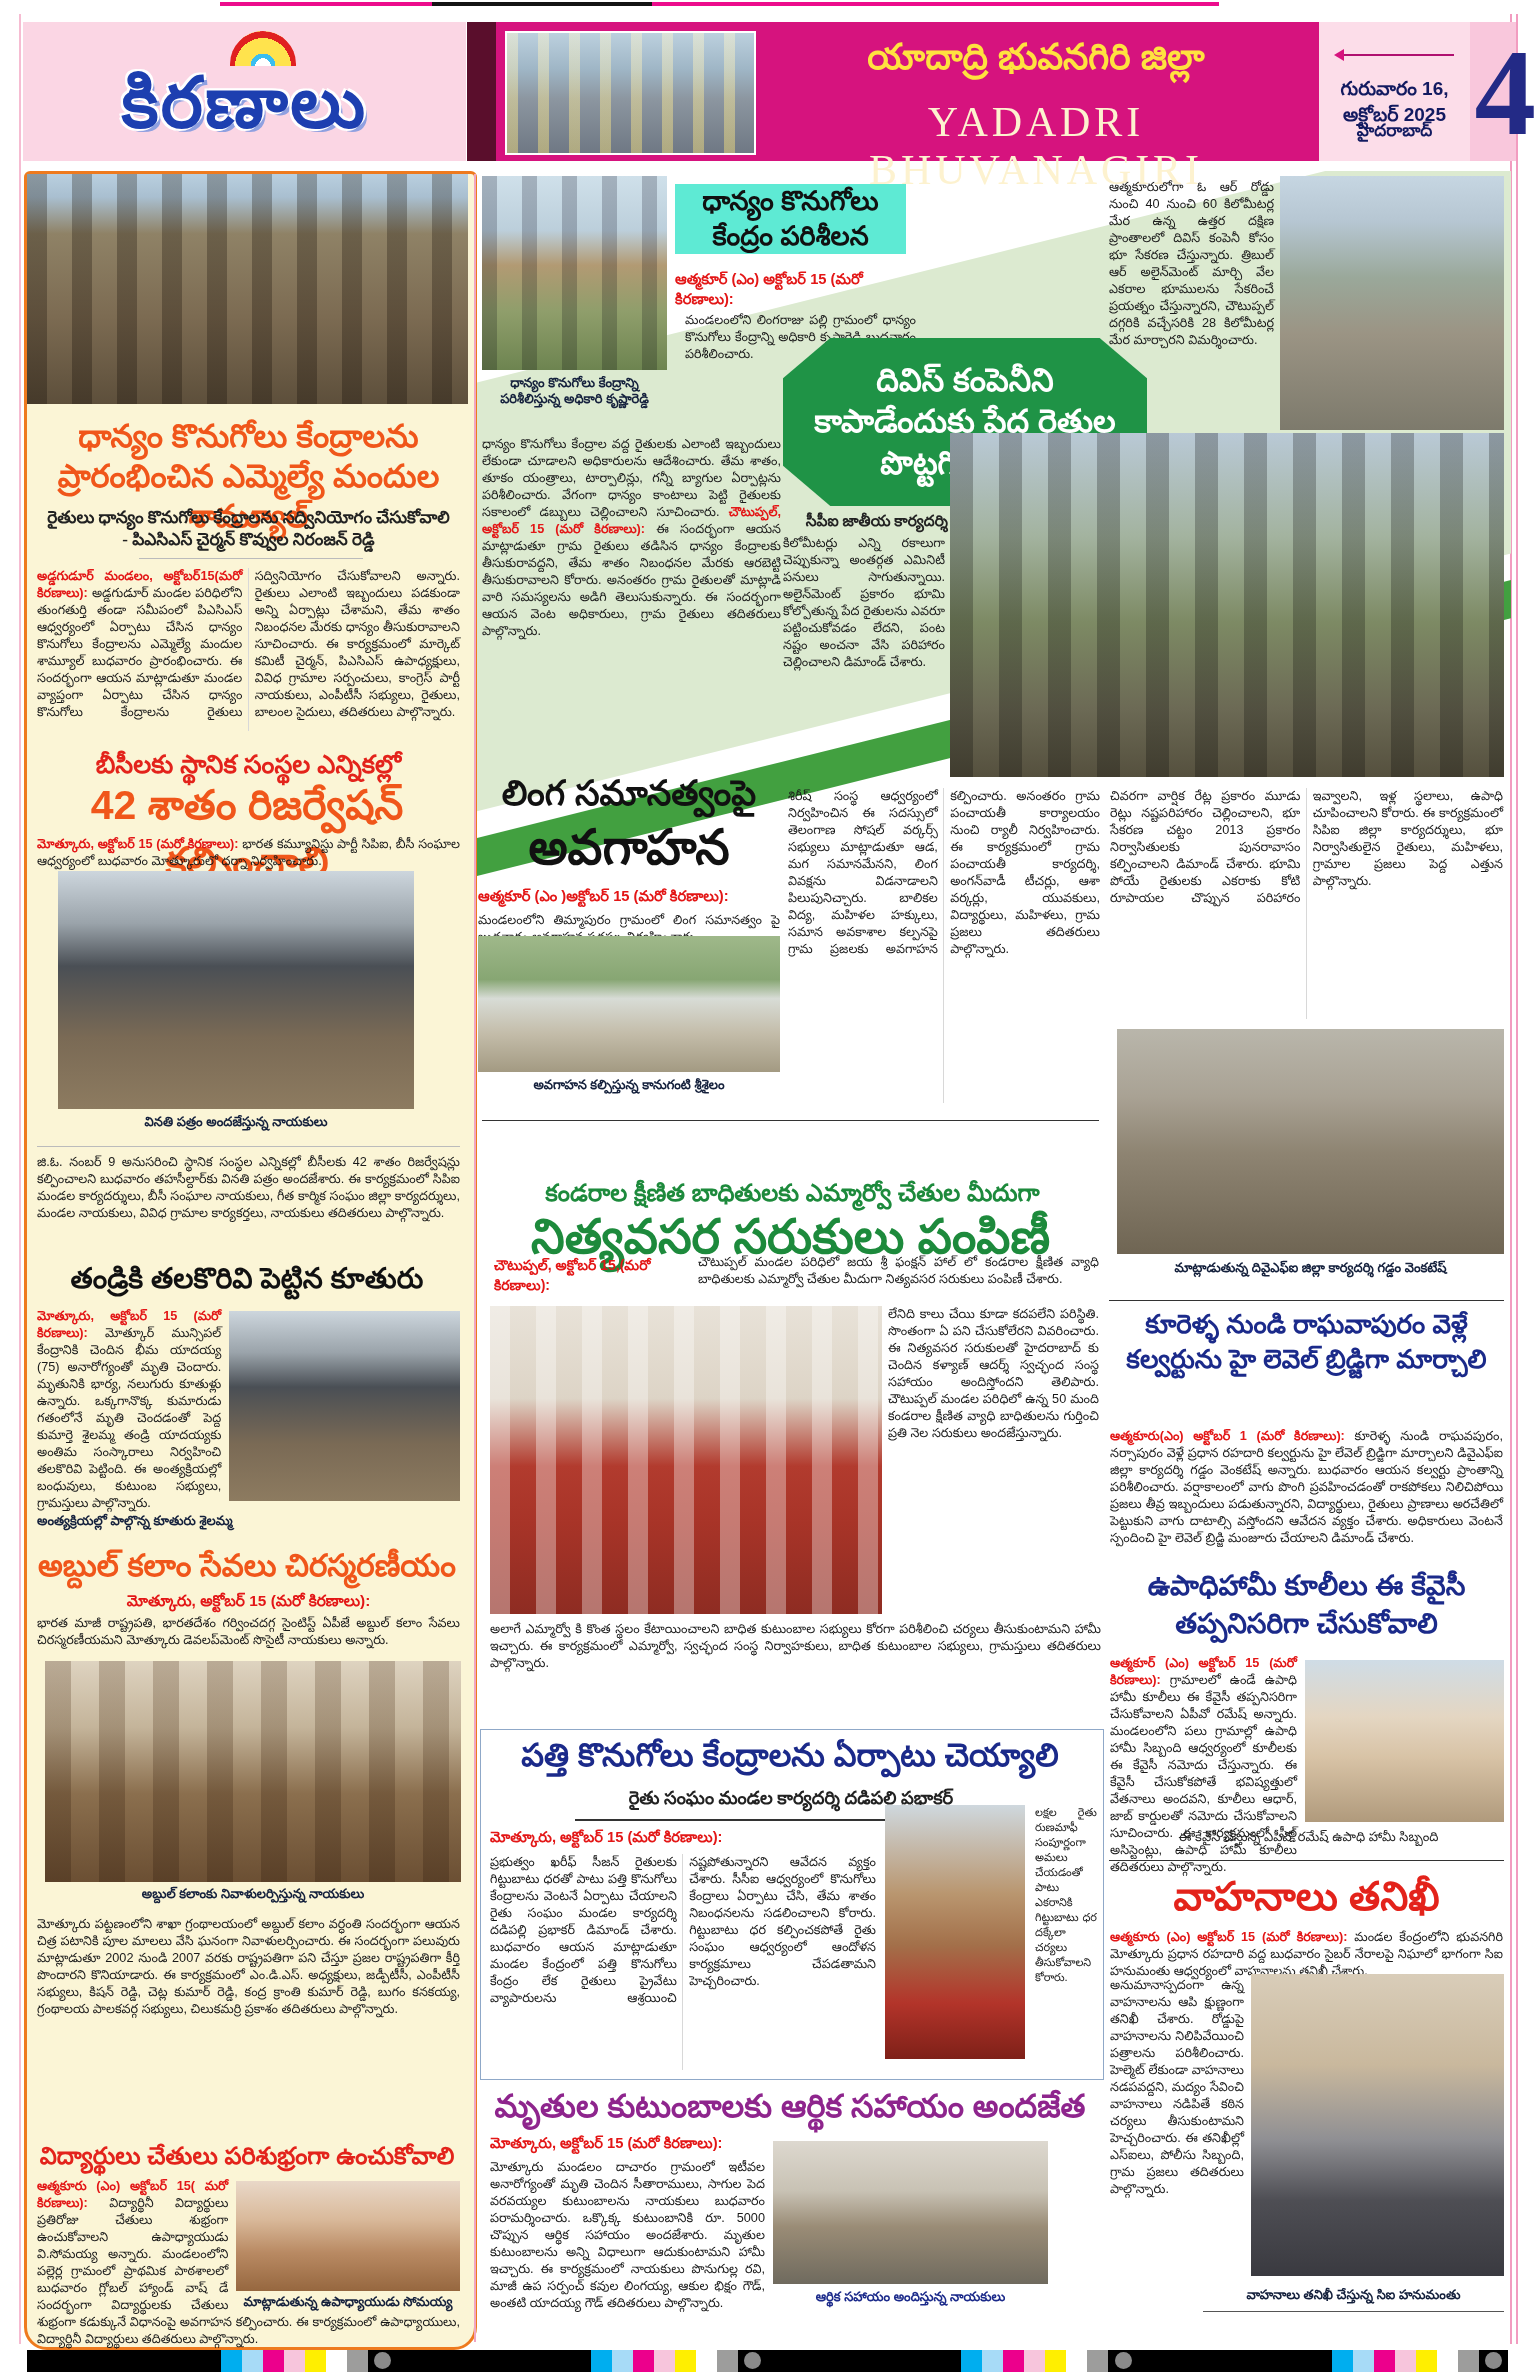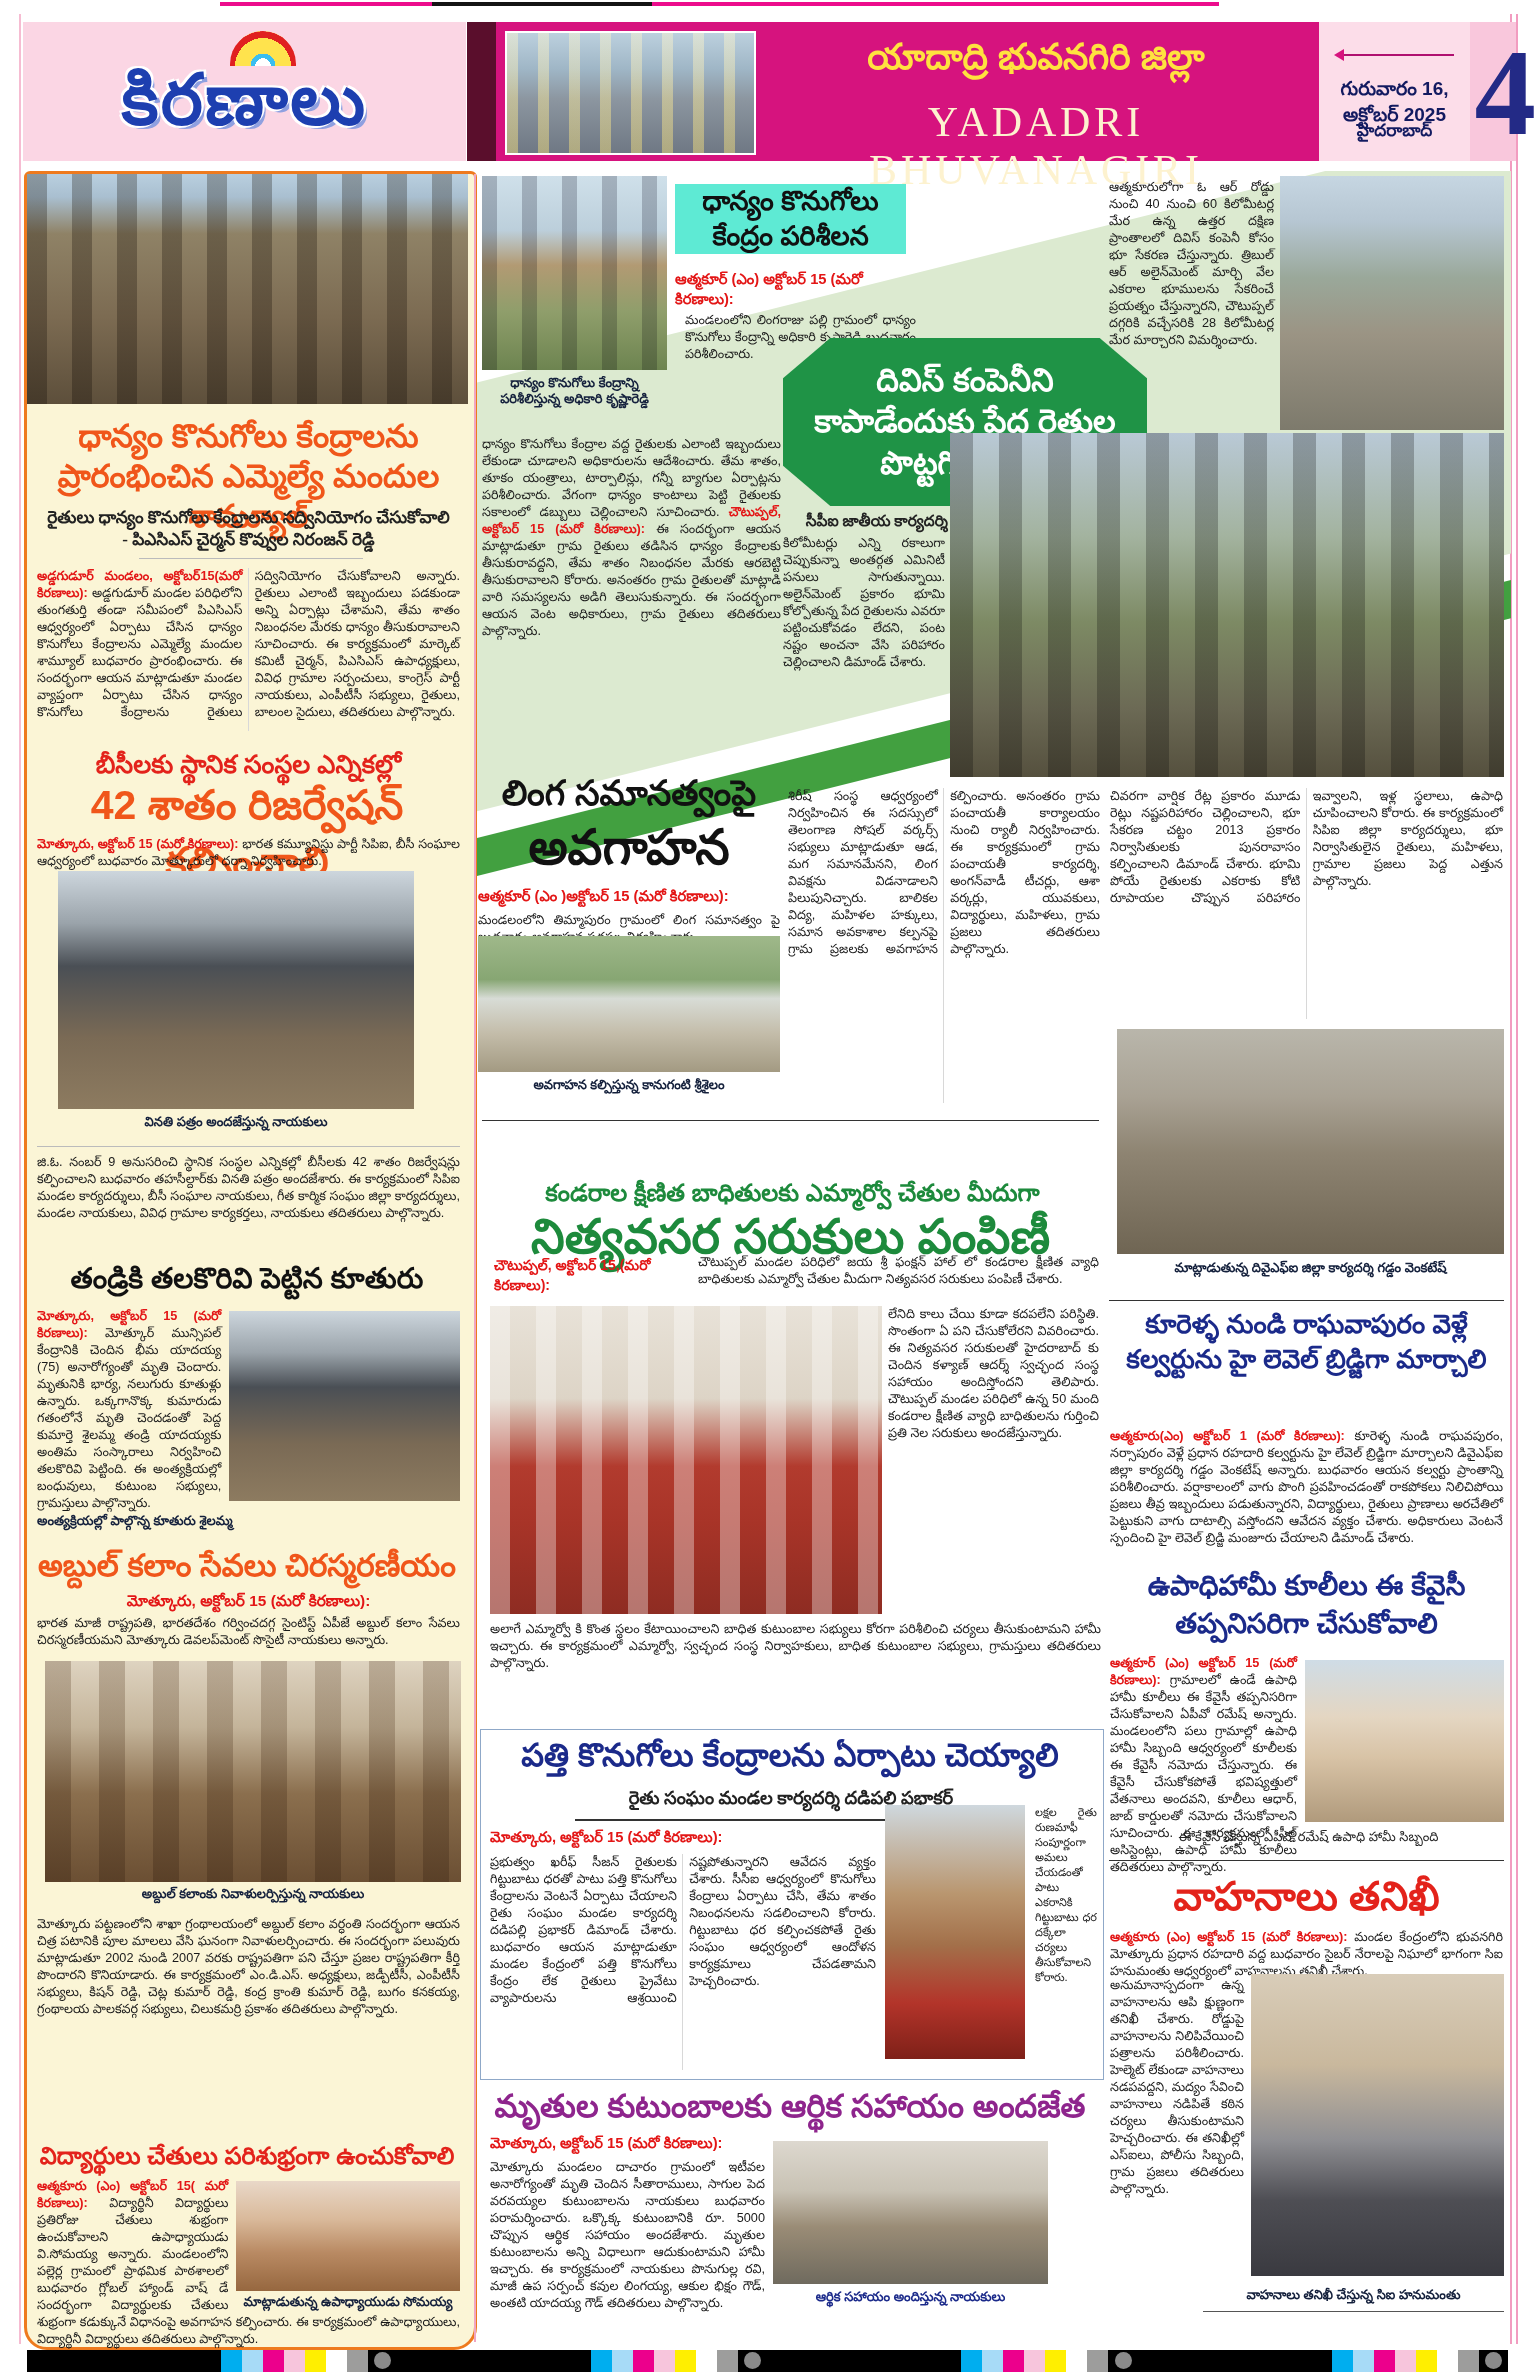--- a/index.html
+++ b/index.html
@@ -5,21 +5,21 @@
   html,body{margin:0;padding:0;background:#ffffff;}
   .page{position:relative;width:1535px;height:2377px;background:#ffffff;overflow:hidden;
         font-family:"Liberation Sans",sans-serif;color:#161616;}
   .abs{position:absolute;}
   .z1{z-index:2;}
   
   .hdr-pink{background:#fbd6e4;}
   .hdr-magenta{background:#d6137e;}
   .hdr-lightpink{background:#fcdde9;}
   .masthead{font-size:71px;font-weight:bold;color:#1d3fb0;letter-spacing:2.3px;
-            text-shadow:-2.3px -2.3px 0 #fff,2.3px -2.3px 0 #fff,-2.3px 2.3px 0 #fff,3.1px 3.1px 0 #8fa0e0;font-family:Liberation Mono, monospace;}
+            text-shadow:-2.3px -2.3px 0 #fff,2.3px -2.3px 0 #fff,-2.3px 2.3px 0 #fff,3.1px 3.1px 0 #8fa0e0;}
   .sun{width:66px;height:35px;border-radius:66px 66px 0 0;
        background:radial-gradient(circle at 50% 100%,#ffffff 0 16%,#3bbef0 16% 26%,#ffe34d 26% 58%,#e02020 58% 72%,#f9a825 72% 100%);}
   .dist-te{font-size:36px;font-weight:bold;color:#ffe23f;text-align:center;}
   .dist-en{font-family:"Liberation Serif",serif;font-size:42px;color:#fdf2cf;letter-spacing:3.9px;text-align:center;}
   .hdate{font-size:19px;font-weight:bold;color:#121a60;text-align:center;}
   .hedition{font-size:17px;font-weight:bold;color:#121a60;text-align:center;}
   .pageno{font-family:"Liberation Serif",serif;font-size:123px;font-weight:bold;color:#232a86;line-height:1;}
   .arrowline{height:2.3px;background:#b01070;position:relative;}
   .arrowline:before{content:"";position:absolute;left:-9.3px;top:-4.6px;border:6.2px solid transparent;border-right:10.8px solid #d6137e;}
   

